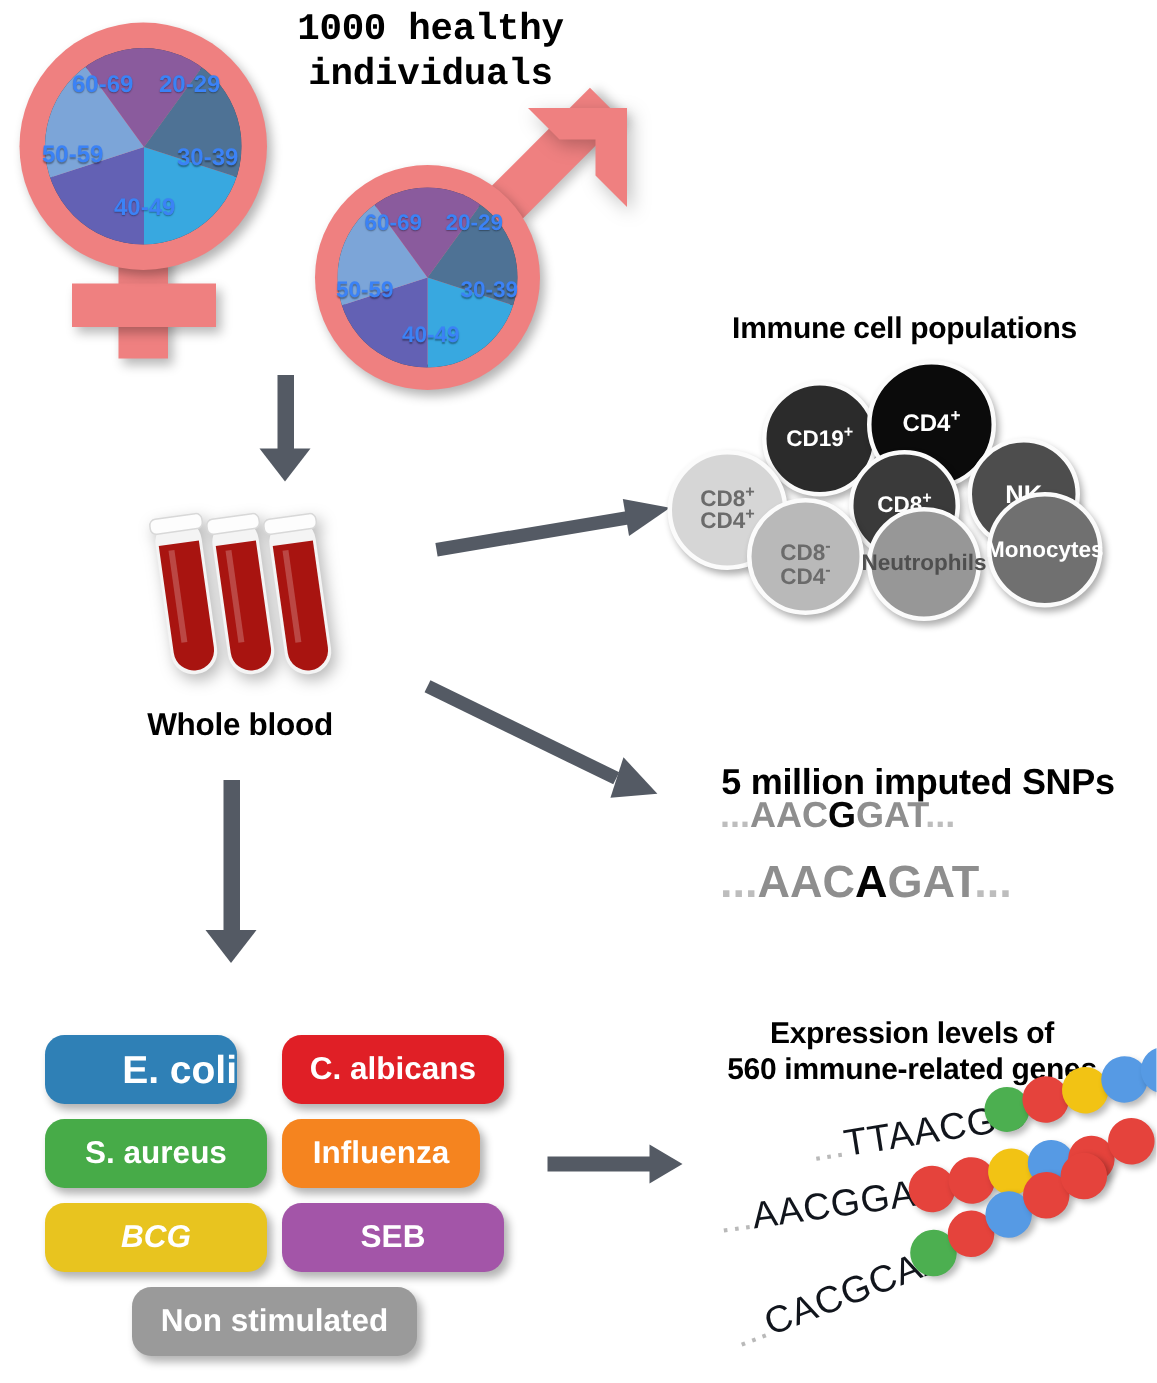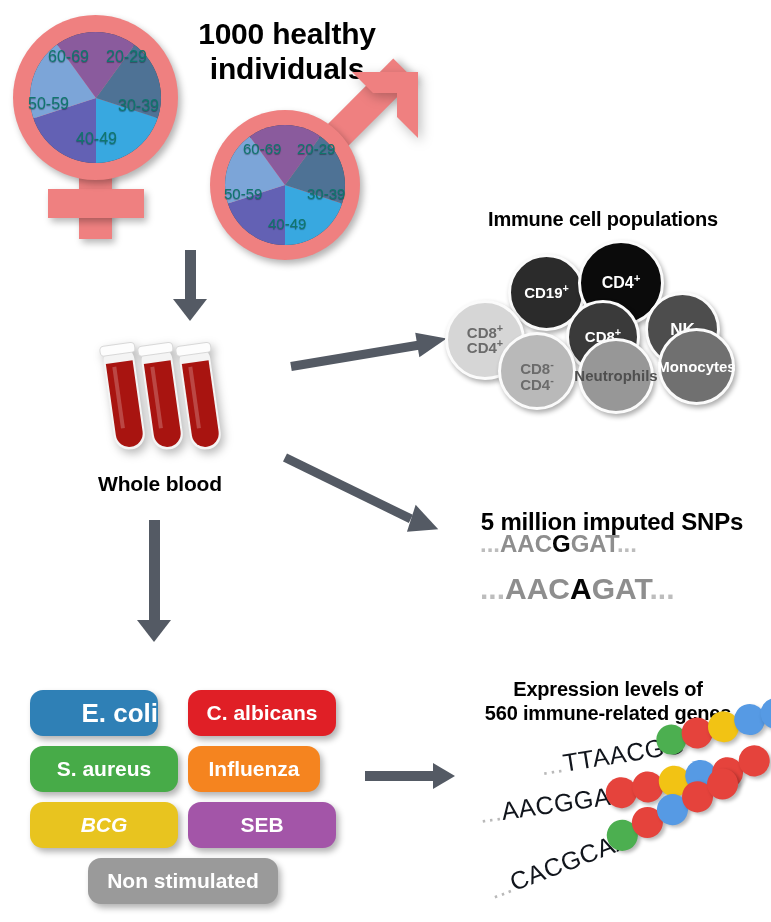--- a/index.html
+++ b/index.html
@@ -16,21 +16,21 @@
   .sym .ring{position:absolute;border-radius:50%;background:#ef8080;
              box-shadow:3px 4px 7px rgba(0,0,0,.30);}
   .sym .pie{position:absolute;border-radius:50%;overflow:hidden;
             box-shadow:inset 0 0 0 2px #3f4550;}
   .sym .fbar,.sym .fcross{position:absolute;background:#ef8080;
             box-shadow:3px 4px 7px rgba(0,0,0,.28);}
   .sym .marrow{position:absolute;}
 
   .slice{position:absolute;left:50%;top:50%;width:50%;height:50%;
          transform-origin:0 0;}
-  .slicelabel{position:absolute;color:#0f766e;font-weight:normal;
+  .slicelabel{position:absolute;color:#3b82f6;font-weight:bold;
               white-space:nowrap;text-shadow:0 1px 1px rgba(0,0,0,.35);}
 
   
   .arrowline{position:absolute;background:#545a64;}
   .arrowhead{position:absolute;width:0;height:0;}
 
   
   .tube{position:absolute;}
 
   
@@ -55,21 +55,21 @@
   
   .strand{position:absolute;transform-origin:left center;white-space:nowrap;}
   .strand .seq{position:absolute;left:0;top:0;color:#11151c;font-weight:normal;
                letter-spacing:.5px;}
   .strand .seq .fade{color:#b9b9b9;}
   .bead{position:absolute;border-radius:50%;box-shadow:2px 3px 4px rgba(0,0,0,.28);}
 </style>
 </head>
 <body>
 
-<div class="heading abs" style="left:178px;top:16px;width:218px;font-size:30px;">
+<div class="heading abs" style="left:178px;top:5px;width:218px;font-size:25px;font-family:Liberation Mono, monospace;">
   <div>1000 healthy</div>
   <div>individuals</div>
 </div>
 
 <div class="sym" style="left:8px;top:12px;width:180px;height:230px;">
   <div class="fbar" style="left:71px;top:145px;width:33px;height:82px;"></div>
   <div class="fcross" style="left:40px;top:177px;width:96px;height:29px;"></div>
   <div class="ring" style="left:5px;top:3px;width:165px;height:165px;"></div>
 
   <div class="pie" style="left:22px;top:20px;width:131px;height:131px;">

